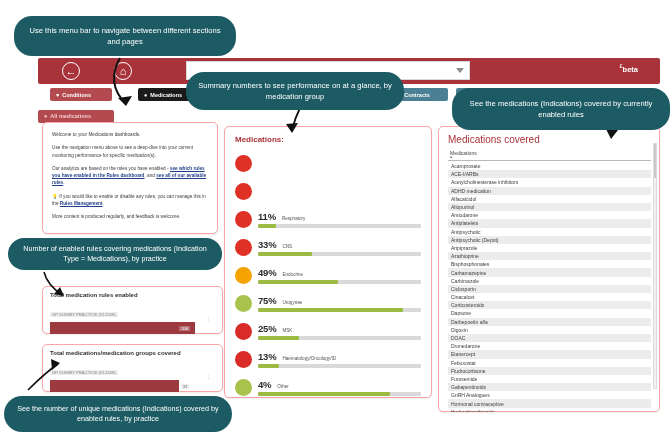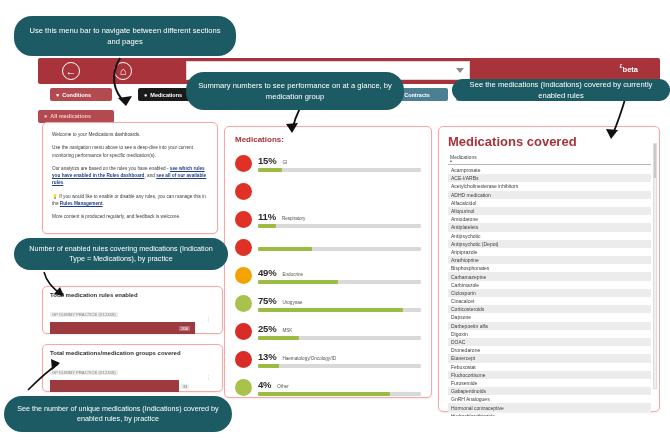--- a/index.html
+++ b/index.html
@@ -86,21 +86,21 @@
   .dot{width:17px;height:17px;border-radius:50%;flex:0 0 17px;margin-right:6px;}
   .medbody{flex:1;}
   .medhead{display:flex;align-items:baseline;gap:6px;}
   .pct{font-size:9.5px;font-weight:bold;color:#2b2b2b;letter-spacing:-.2px;}
   .mlabel{font-size:4.6px;color:#555;}
   .track{margin-top:2px;height:4px;background:#d9d9d9;border-radius:1px;width:100%;overflow:hidden;}
   .fill{height:100%;background:#9cbb43;border-radius:1px;}
 
   
   .covcard{left:438px;top:126px;width:222px;height:286px;padding:7px 8px 6px 9px;}
-  .covcard h3{margin:0 0 4px 0;font-size:13px;color:#a8333a;font-weight:bold;}
+  .covcard h3{margin:0 0 4px 0;font-size:10px;color:#a8333a;font-weight:normal;}
   .collabel{
     font-size:5px;color:#444;padding:1px 2px;border-bottom:1px solid #b9b9b9;margin-bottom:1px;
   }
   .dotmark{font-size:6px;color:#444;line-height:3px;}
   .covlist{height:250px;overflow:hidden;position:relative;}
   .covrow{font-size:5px;color:#3d3d3d;padding:1.1px 3px;}
   .covrow.alt{background:#ececec;}
   .scrollbar{
     position:absolute;right:2px;top:16px;width:4px;height:246px;background:#f0f0f0;
     border:1px solid #dcdcdc;box-sizing:border-box;
@@ -123,22 +123,22 @@
 
   
   .bubble{
     position:absolute;background:#1c5b63;color:#ffffff;border-radius:18px;
     display:flex;align-items:center;justify-content:center;text-align:center;
     font-size:7.6px;line-height:1.45;padding:6px 12px;box-sizing:border-box;
     z-index:30;
   }
   .b1{left:14px;top:16px;width:222px;height:40px;}
   .b2{left:186px;top:72px;width:218px;height:38px;}
-  .b3{left:452px;top:79px;width:218px;height:22px;}
-  .b4{left:14px;top:238px;width:214px;height:32px;font-size:7.2px;}
+  .b3{left:452px;top:88px;width:218px;height:42px;}
+  .b4{left:8px;top:238px;width:214px;height:32px;font-size:7.2px;}
   .b5{left:4px;top:396px;width:228px;height:36px;font-size:7.2px;}
 
   
   .arrow{position:absolute;z-index:29;pointer-events:none;}
 </style>
 </head>
 <body>
 
 <div class="app">
 
@@ -195,48 +195,43 @@
       <span>If you would like to enable or disable any rules, you can manage this in the </span><a href="#">Rules Management</a><span>.</span>
     </p>
     <p>More content is produced regularly, and feedback is welcome.</p>
   </div>
 
   <div class="card medcard">
     <h3>Medications:</h3>
     <div id="med-rows">
         <div class="medrow">
           <span class="dot" style="background:#e03127"></span>
-          <div class="medbody">
-            <div class="medhead">
-              <span class="pct">15%</span>
-              <span class="mlabel">GI</span>
-            </div>
-            <div class="track">
-              <div class="fill" style="width:15%"></div>
-            </div>
-          </div>
         </div>
         <div class="medrow">
           <span class="dot" style="background:#e03127"></span>
         </div>
         <div class="medrow">
           <span class="dot" style="background:#e03127"></span>
           <div class="medbody">
             <div class="medhead">
               <span class="pct">11%</span>
               <span class="mlabel">Respiratory</span>
             </div>
             <div class="track">
               <div class="fill" style="width:11%"></div>
             </div>
           </div>
         </div>
         <div class="medrow">
           <span class="dot" style="background:#e03127"></span>
           <div class="medbody">
+            <div class="medhead">
+              <span class="pct">33%</span>
+              <span class="mlabel">CNS</span>
+            </div>
             <div class="track">
               <div class="fill" style="width:33%"></div>
             </div>
           </div>
         </div>
         <div class="medrow">
           <span class="dot" style="background:#f5a300"></span>
           <div class="medbody">
             <div class="medhead">
               <span class="pct">49%</span>

